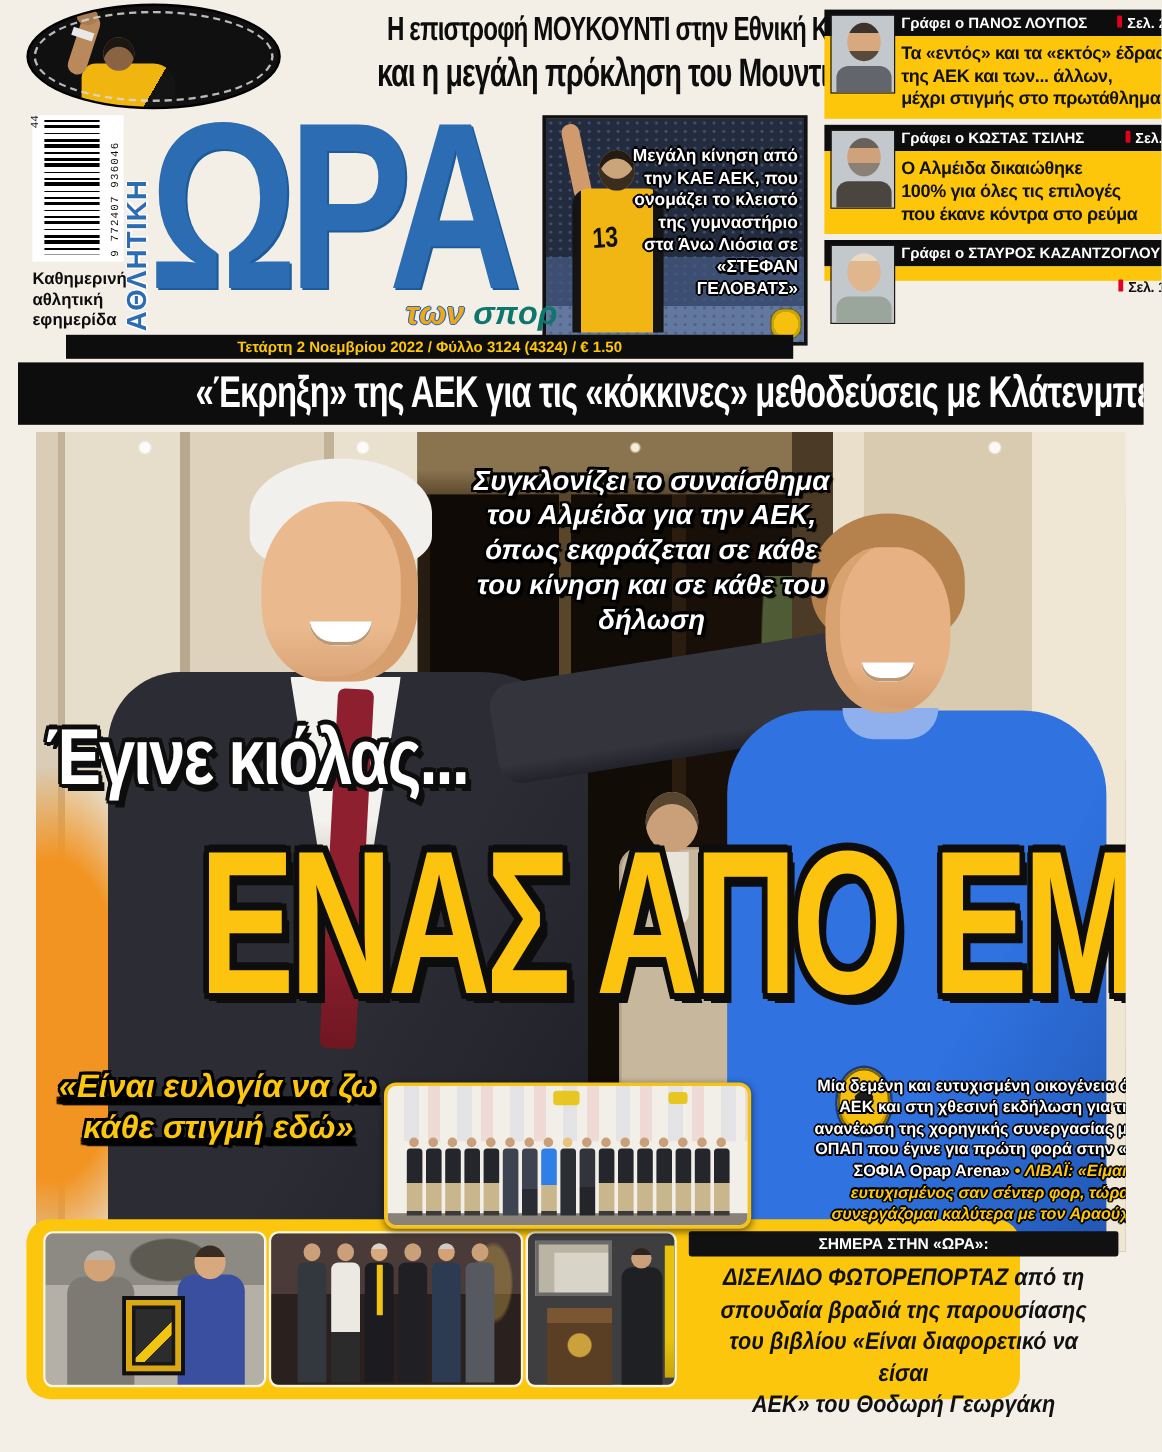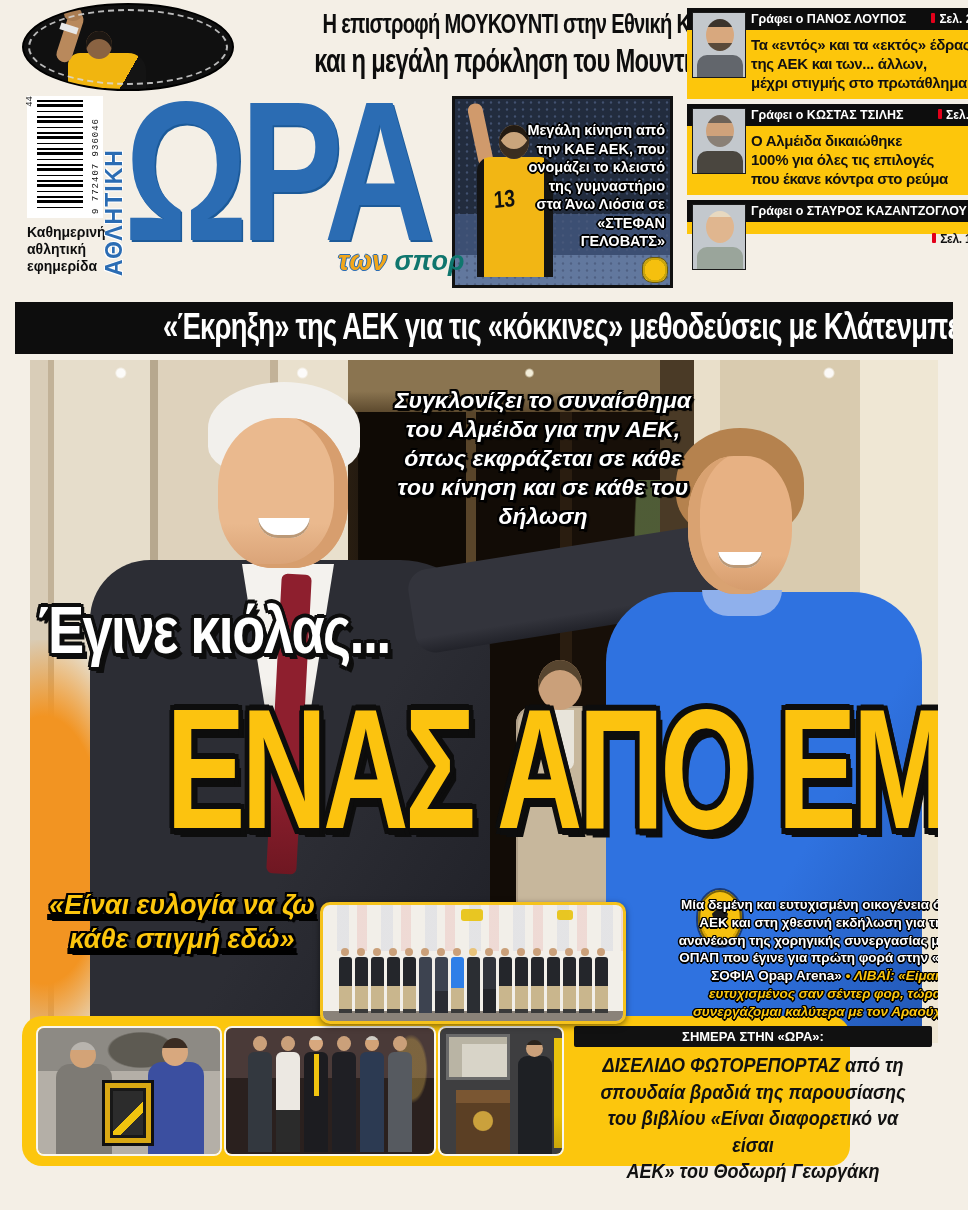--- a/index.html
+++ b/index.html
@@ -243,20 +243,21 @@
     <div class="b-num">13</div>
     <div class="b-head"></div>
     <div class="b-cap ml">Μεγάλη κίνηση από
 την ΚΑΕ ΑΕΚ, που
 ονομάζει το κλειστό
 της γυμναστήριο
 στα Άνω Λιόσια σε
 «ΣΤΕΦΑΝ ΓΕΛΟΒΑΤΣ»</div>
     <div class="b-logo"></div>
   </div>
+  <div id="datebar">Τετάρτη 2 Νοεμβρίου 2022 / Φύλλο 3124 (4324) / € 1.50</div>
 
   <div id="strip">
     <span>«Έκρηξη» της ΑΕΚ για τις «κόκκινες» μεθοδεύσεις με Κλάτενμπεργκ</span>
   </div>
 
   <div id="main-photo">
     <div class="mp" id="mp-leftdoors"></div>
     <div class="mp" id="mp-door"></div>
     <div class="mp" id="mp-doortop"></div>
     <div class="mp" id="mp-green"></div>

